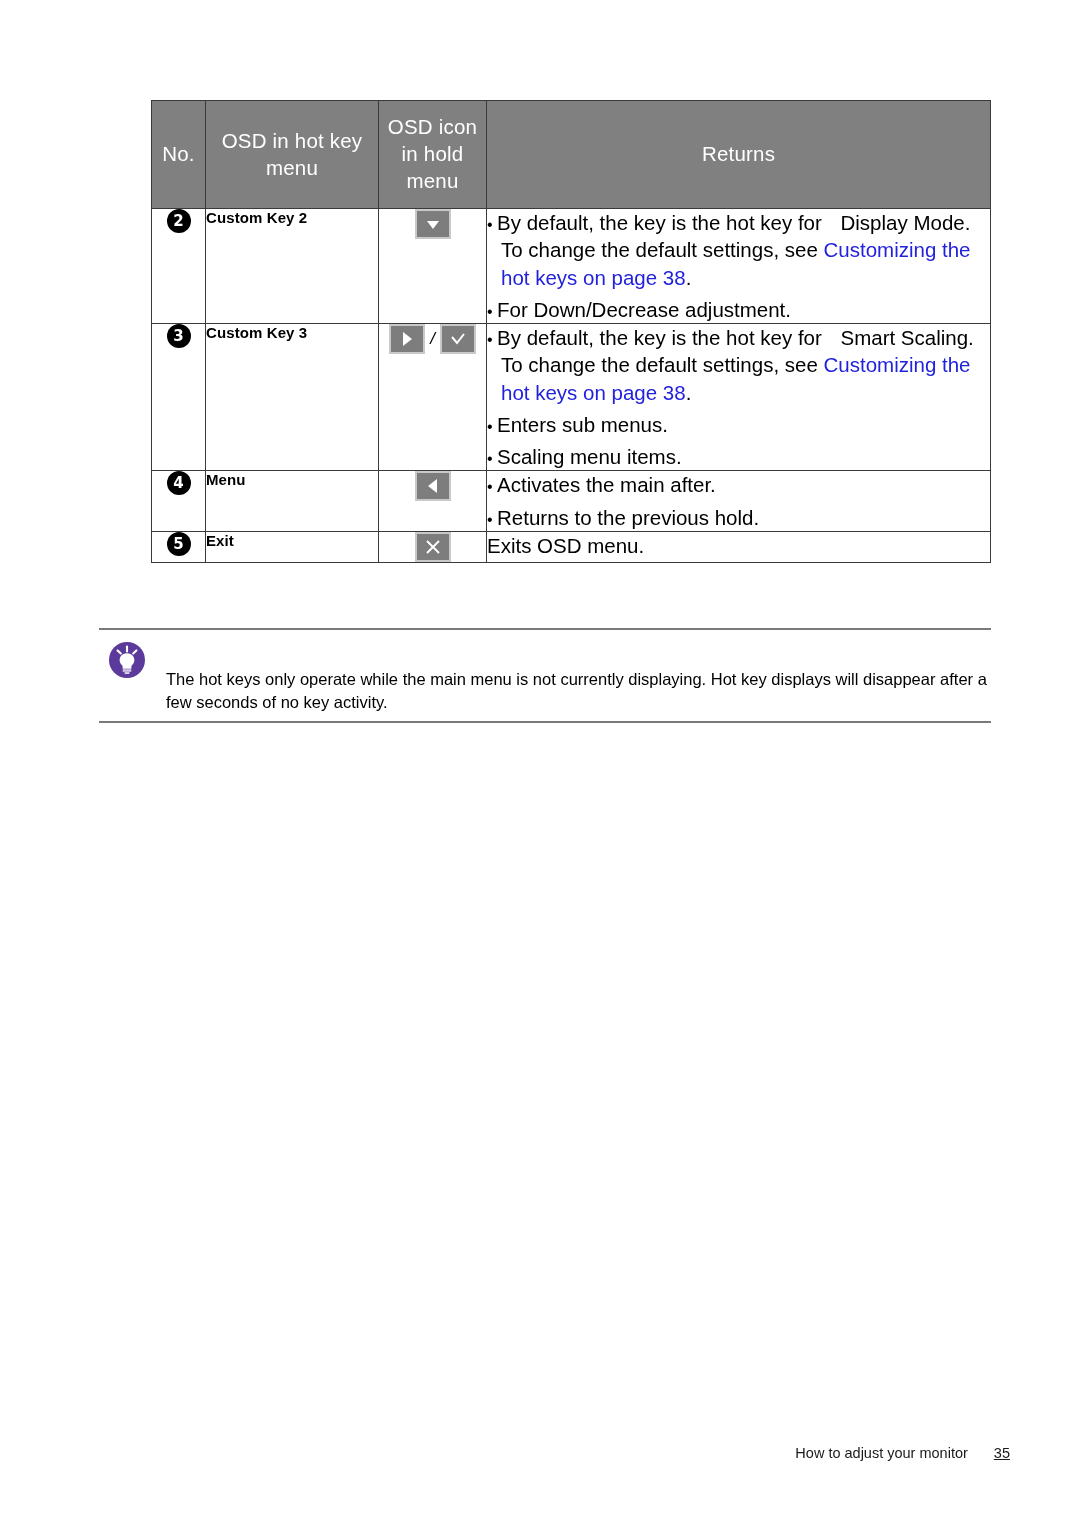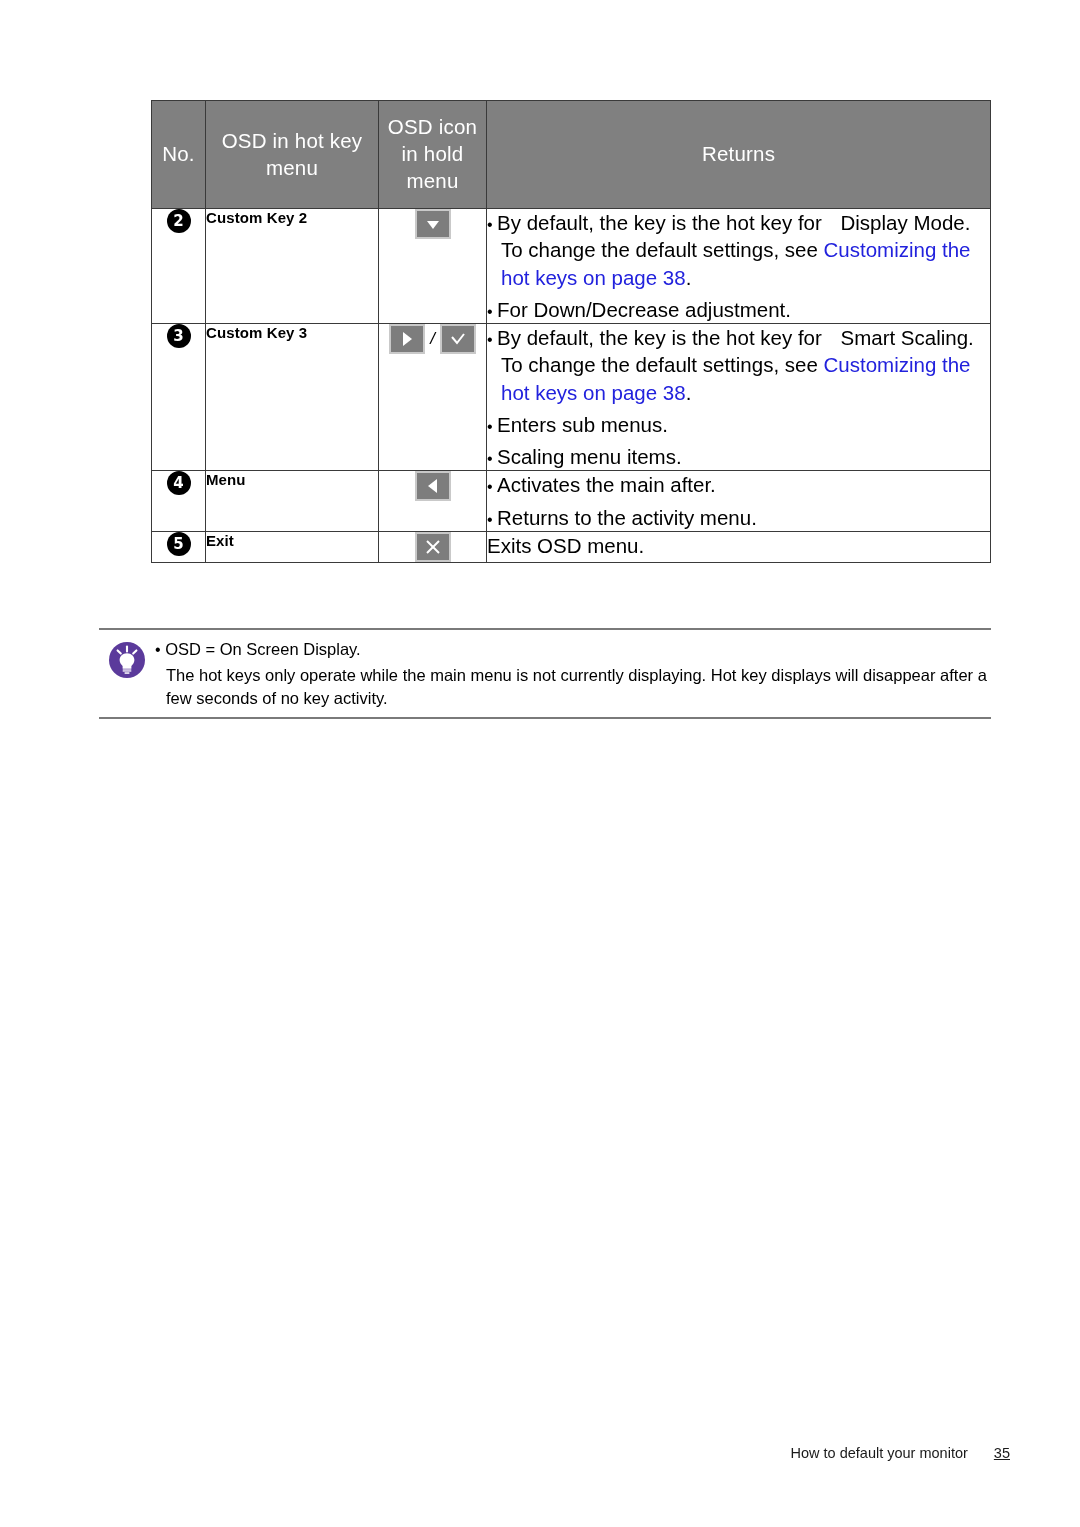--- a/index.html
+++ b/index.html
@@ -148,20 +148,21 @@
     padding-top: 2px;
   }
   .note-para {
     padding-left: 11px;
     text-indent: -11px;
     margin-bottom: 2px;
   }
   .note-sub {
     padding-left: 11px;
     text-indent: 0;
+    margin-top: 30px;
   }
   .note-para2 {
     padding-left: 22px;
     text-indent: -11px;
     margin-top: 16px;
   }
 
   
   .footer {
     position: absolute;
@@ -226,21 +227,21 @@
         </td>
       </tr>
       <tr>
         <td class="cell-no"><span class="num-badge">4</span></td>
         <td class="cell-hot">Menu</td>
         <td class="cell-icon"><span class="osd-btn"><svg width="32" height="26" viewBox="0 0 32 26">
               <polygon points="20,6 11,13 20,20" fill="#ffffff"></polygon>
             </svg></span></td>
         <td class="cell-func">
           <div class="func-line"><span class="bullet">• </span><span>Activates the main after.</span></div>
-          <div class="func-line"><span class="bullet">• </span><span>Returns to the activity menu.</span></div>
+          <div class="func-line"><span class="bullet">• </span><span>Returns to the previous hold.</span></div>
         </td>
       </tr>
       <tr>
         <td class="cell-no"><span class="num-badge">5</span></td>
         <td class="cell-hot">Exit</td>
         <td class="cell-icon"><span class="osd-btn"><svg width="32" height="26" viewBox="0 0 32 26">
               <g stroke="#ffffff" stroke-width="2">
                 <line x1="10" y1="7" x2="22" y2="19"></line>
                 <line x1="22" y1="7" x2="10" y2="19"></line>
               </g>
@@ -269,26 +270,22 @@
           <line x1="17.8" y1="33.0" x2="26.2" y2="33.0"></line>
         </g>
         <rect x="17.6" y="30.1" width="8.8" height="4.6" fill="#ffffff" opacity="0"></rect>
         <path d="M17.8 30.2 L26.2 30.2 L26.2 34.6 L17.8 34.6 Z" fill="none"></path>
         <rect x="17.7" y="30.3" width="8.6" height="1.3" fill="#ffffff"></rect>
         <rect x="17.7" y="32.3" width="8.6" height="1.3" fill="#ffffff"></rect>
         <rect x="19.6" y="34.3" width="4.8" height="1.5" fill="#ffffff"></rect>
       </svg>
     </div>
     <div class="note-text">
-      <div class="note-para">
-        <span class="bullet">•</span>
-        <span>OSD = On Screen Display.</span>
-      </div>
       <div class="note-sub">The hot keys only operate while the main menu is not currently displaying. Hot key displays will disappear after a few seconds of no key activity.</div>
     </div>
   </div>
   <div class="note-rule"></div>
 </div>
 
 <div class="footer">
-  <span>How to default your monitor</span>
+  <span>How to adjust your monitor</span>
   <span class="page-num">35</span>
 </div>
 
 </body></html>

